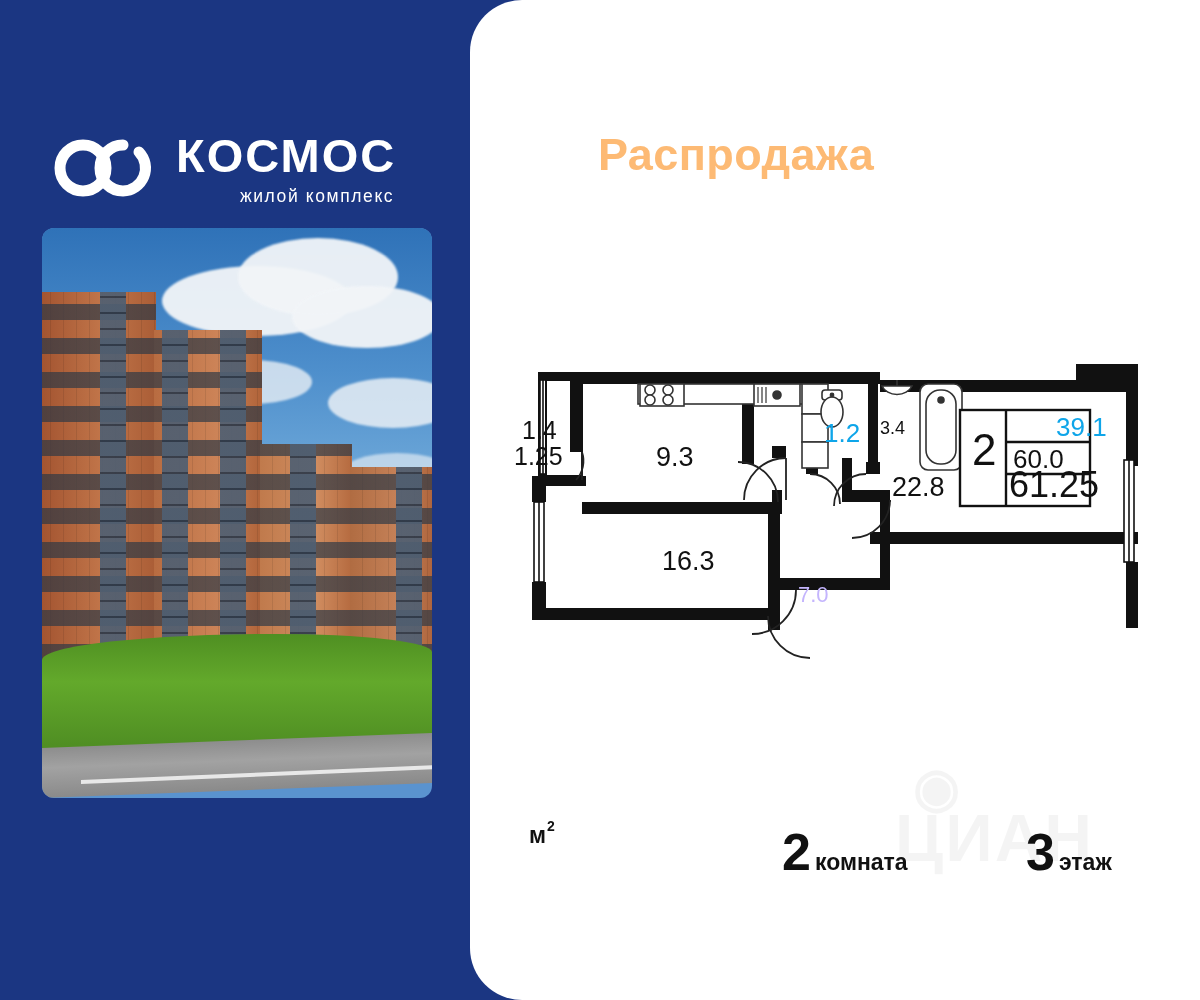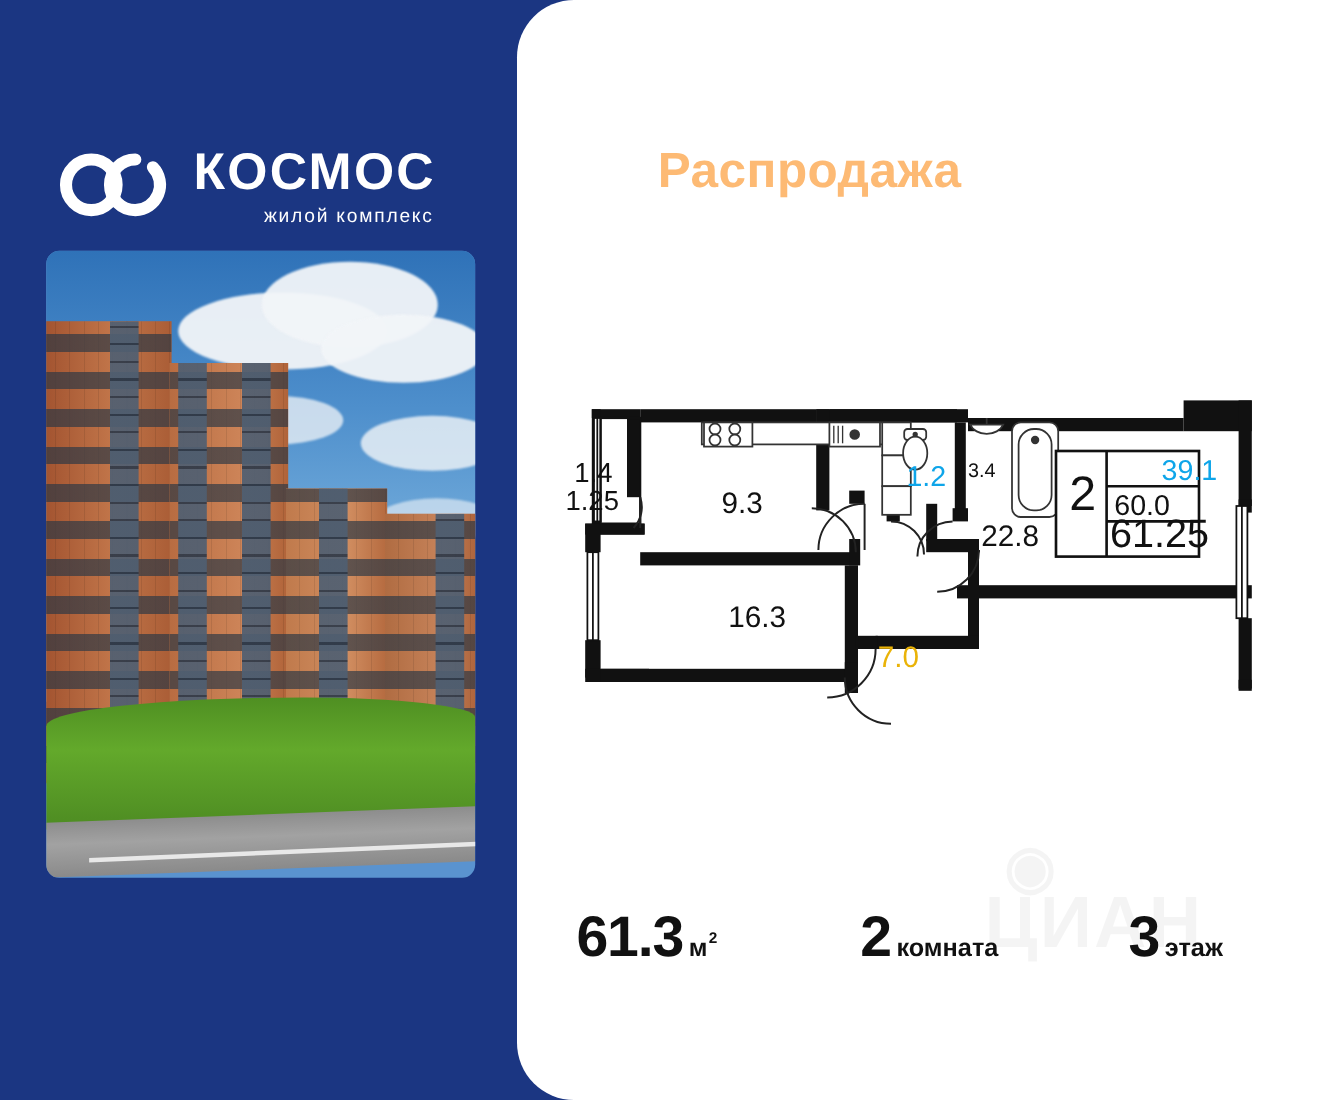--- a/index.html
+++ b/index.html
@@ -437,36 +437,35 @@
     <div style="position:absolute;left:146px;top:92px;font-size:27px;color:#111;">9.3</div>
 
     <div style="position:absolute;left:302px;top:68px;font-size:26px;color:#0ea5e9;margin-left:12px;">1.2</div>
 
     <div style="position:absolute;left:370px;top:68px;font-size:18px;color:#111;">3.4</div>
 
     <div style="position:absolute;left:382px;top:122px;font-size:27px;color:#111;">22.8</div>
 
     <div style="position:absolute;left:152px;top:196px;font-size:27px;color:#111;">16.3</div>
 
-    <div style="position:absolute;left:288px;top:232px;font-size:27px;color:#eab308;">7.0</div>
+    <div style="position:absolute;left:288px;top:232px;font-size:22px;color:#c4b5fd;">7.0</div>
 
     <div style="position:absolute;left:462px;top:78px;font-size:44px;color:#111;line-height:1;">2</div>
     <div style="position:absolute;left:503px;top:62px;font-size:26px;color:#0ea5e9;margin-left:43px;">39.1</div>
     <div style="position:absolute;left:503px;top:94px;font-size:26px;color:#111;">60.0</div>
     <div style="position:absolute;left:499px;top:114px;font-size:36px;color:#111;">61.25</div>
   </div>
 
   <div class="watermark">
     <span class="wm-mark">◉</span>
     <span>ЦИАН</span>
   </div>
 
   <div class="stats">
     <div class="stat stat-area">
-      <span class="big">61.3</span>
       <span class="unit">м</span>
       <span class="sup">2</span>
     </div>
     <div class="stat stat-rooms">
       <span class="big">2</span>
       <span class="unit">комната</span>
     </div>
     <div class="stat stat-floor">
       <span class="big">3</span>
       <span class="unit">этаж</span>

